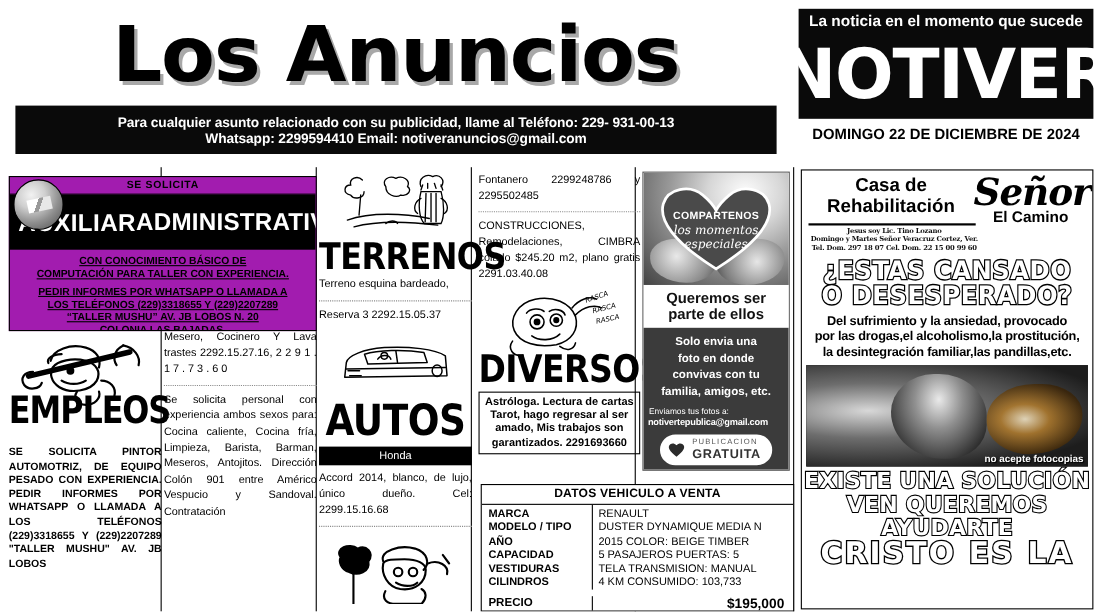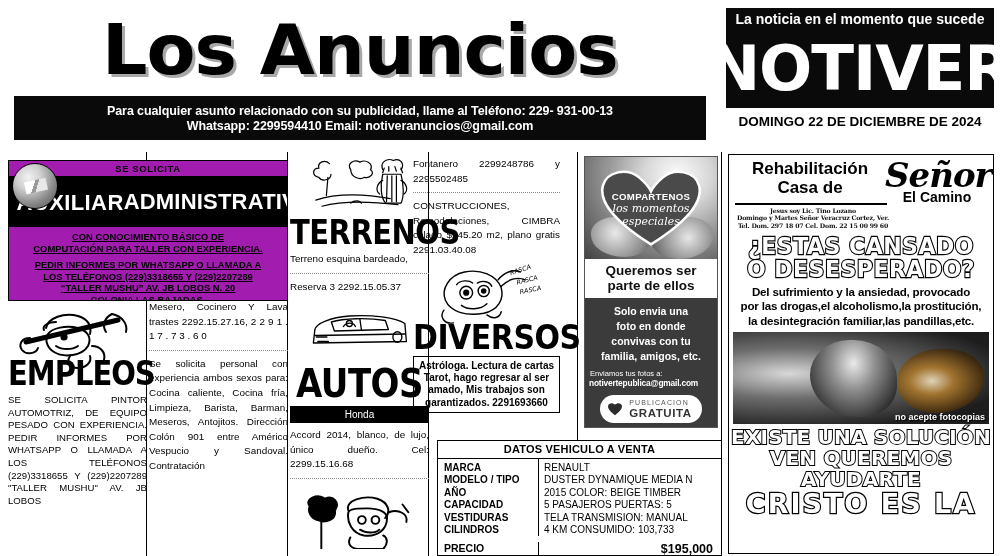--- a/index.html
+++ b/index.html
@@ -62,21 +62,21 @@
     white-space: nowrap;
   }
 
   
   .cols { position: absolute; left: 0; top: 152px; width: 1000px; height: 404px; }
 
   .col { position: absolute; top: 0; bottom: 0; }
   .c1 { left: 8px;   width: 139px; }
   .c2 { left: 149px; width: 139px; }
   .c3 { left: 290px; width: 139px; }
-  .c4 { left: 413px; width: 147px; }
+  .c4 { left: 435px; width: 147px; }
 
   .vrule { position: absolute; top: 0; bottom: 0; width: 1px; background: #000; }
 
   
   .aux-box {
     position: absolute; left: 8px; top: 8px; width: 280px; height: 141px;
     border: 1.5px solid #000; background: #a21caf; overflow: hidden;
   }
   .aux-solicita {
     height: 16px; border-bottom: 1px solid #000;
@@ -350,21 +350,21 @@
             <path d="M18 34 L110 12" stroke-width="5"></path>
             <path d="M104 6 C114 8, 120 16, 118 24"></path>
             <path d="M104 6 C96 10, 94 18, 98 24"></path>
             <path d="M62 48 C58 54, 62 60, 70 60 C78 60, 84 54, 82 48"></path>
             <path d="M84 38 C92 38, 98 44, 96 52"></path>
             <path d="M22 30 C14 30, 10 36, 14 42 C18 47, 28 46, 30 40"></path>
           </g>
         </svg>
         <div class="empleos-word">EMPLEOS</div>
       </div>
-      <div class="bodytext" style="margin-top:8px;">SE SOLICITA PINTOR AUTOMOTRIZ, DE EQUIPO PESADO CON EXPERIENCIA. PEDIR INFORMES POR WHATSAPP O LLAMADA A LOS TELÉFONOS (229)3318655 Y (229)2207289 "TALLER MUSHU" AV. JB LOBOS</div>
+      <div class="bodytext" style="margin-top:20px;font-weight:bold;">SE SOLICITA PINTOR AUTOMOTRIZ, DE EQUIPO PESADO CON EXPERIENCIA. PEDIR INFORMES POR WHATSAPP O LLAMADA A LOS TELÉFONOS (229)3318655 Y (229)2207289 "TALLER MUSHU" AV. JB LOBOS</div>
     </div>
 
     <div class="col c2">
       <div style="height:148px"></div>
       <div class="bodytext t10">Mesero, Cocinero Y Lava trastes  2292.15.27.16, 2 2 9 1 . 1 7 . 7 3 . 6 0</div>
       <div class="dotted"></div>
       <div class="bodytext t10">Se solicita personal con experiencia ambos sexos para: Cocina caliente, Cocina fría, Limpieza, Barista, Barman, Meseros, Antojitos. Dirección Colón 901 entre Américo Vespucio y Sandoval. Contratación</div>
     </div>
 
     <div class="col c3">
@@ -517,22 +517,22 @@
             <div class="bt1">PUBLICACION</div>
             <div class="bt2">GRATUITA</div>
           </div>
         </div>
       </div>
     </div>
 
     <div class="reh">
       <div class="reh-top">
         <div class="reh-casa">
+          <div>Casa de</div>
           <div>Rehabilitación</div>
-          <div>Casa de</div>
         </div>
         <div class="reh-underline"></div>
         <div class="reh-script">
           <div>Jesus soy Lic. Tino Lozano</div>
           <div>Domingo y Martes Señor Veracruz Cortez, Ver.</div>
           <div>Tel. Dom. 297 18 07 Cel. Dom. 22 15 00 99 60</div>
         </div>
         <div class="reh-jesus">
           <div class="jw">Señor</div>
           <div class="jc">El Camino</div>

